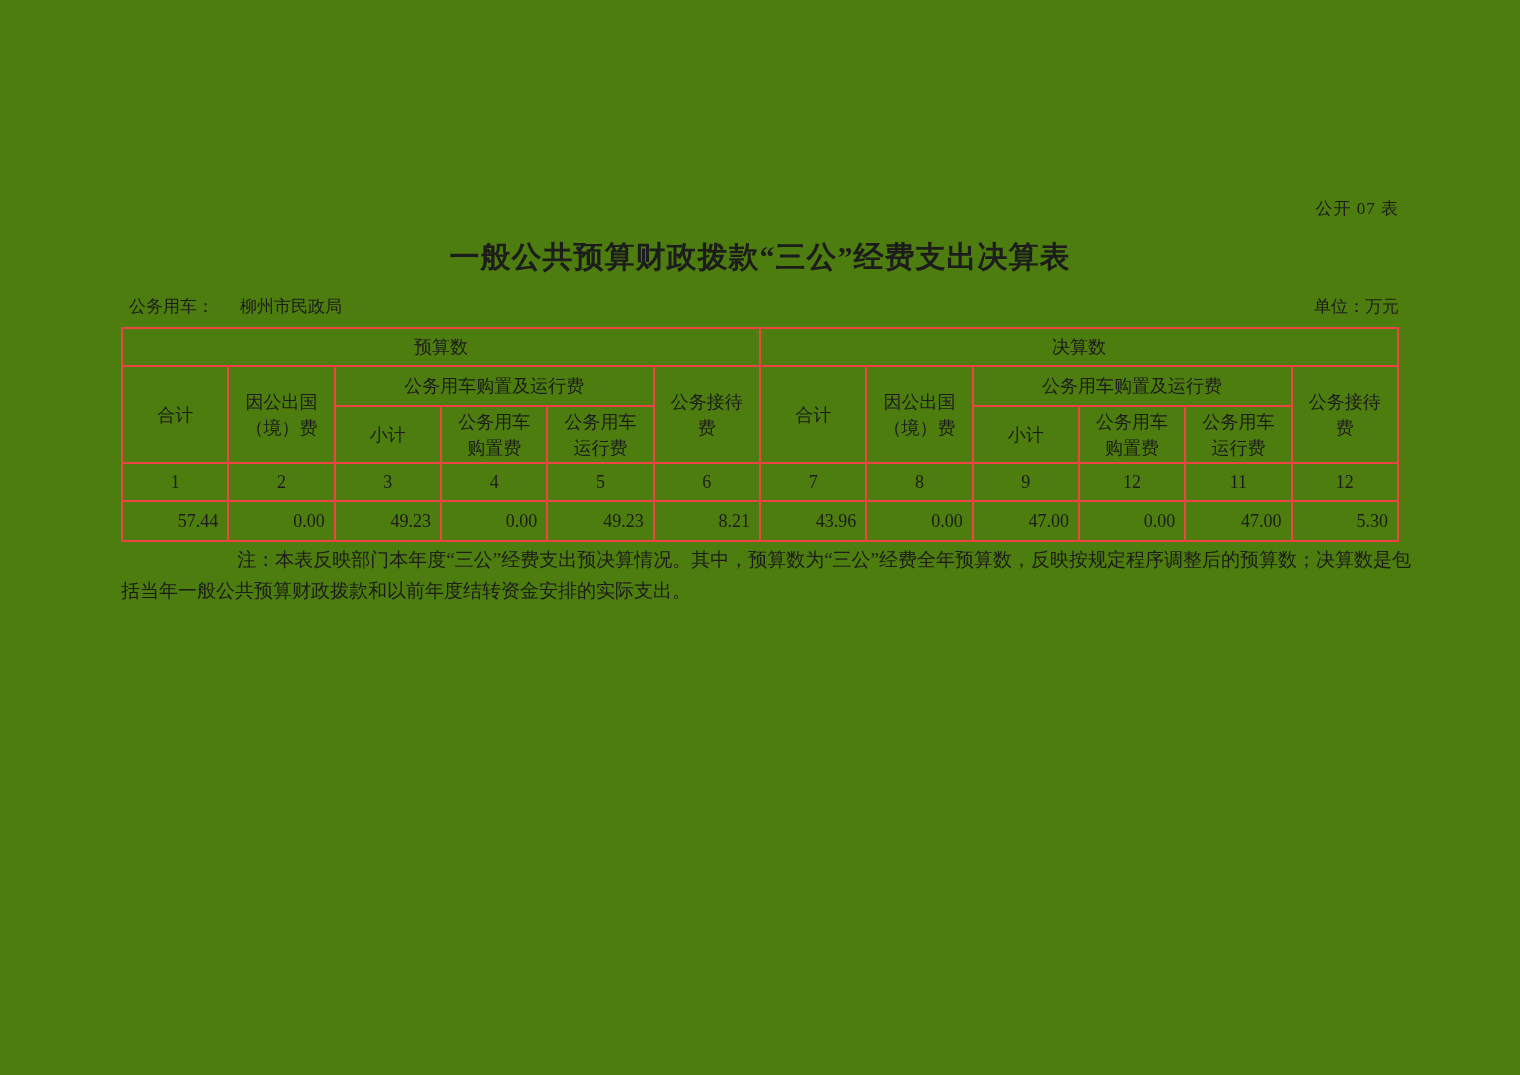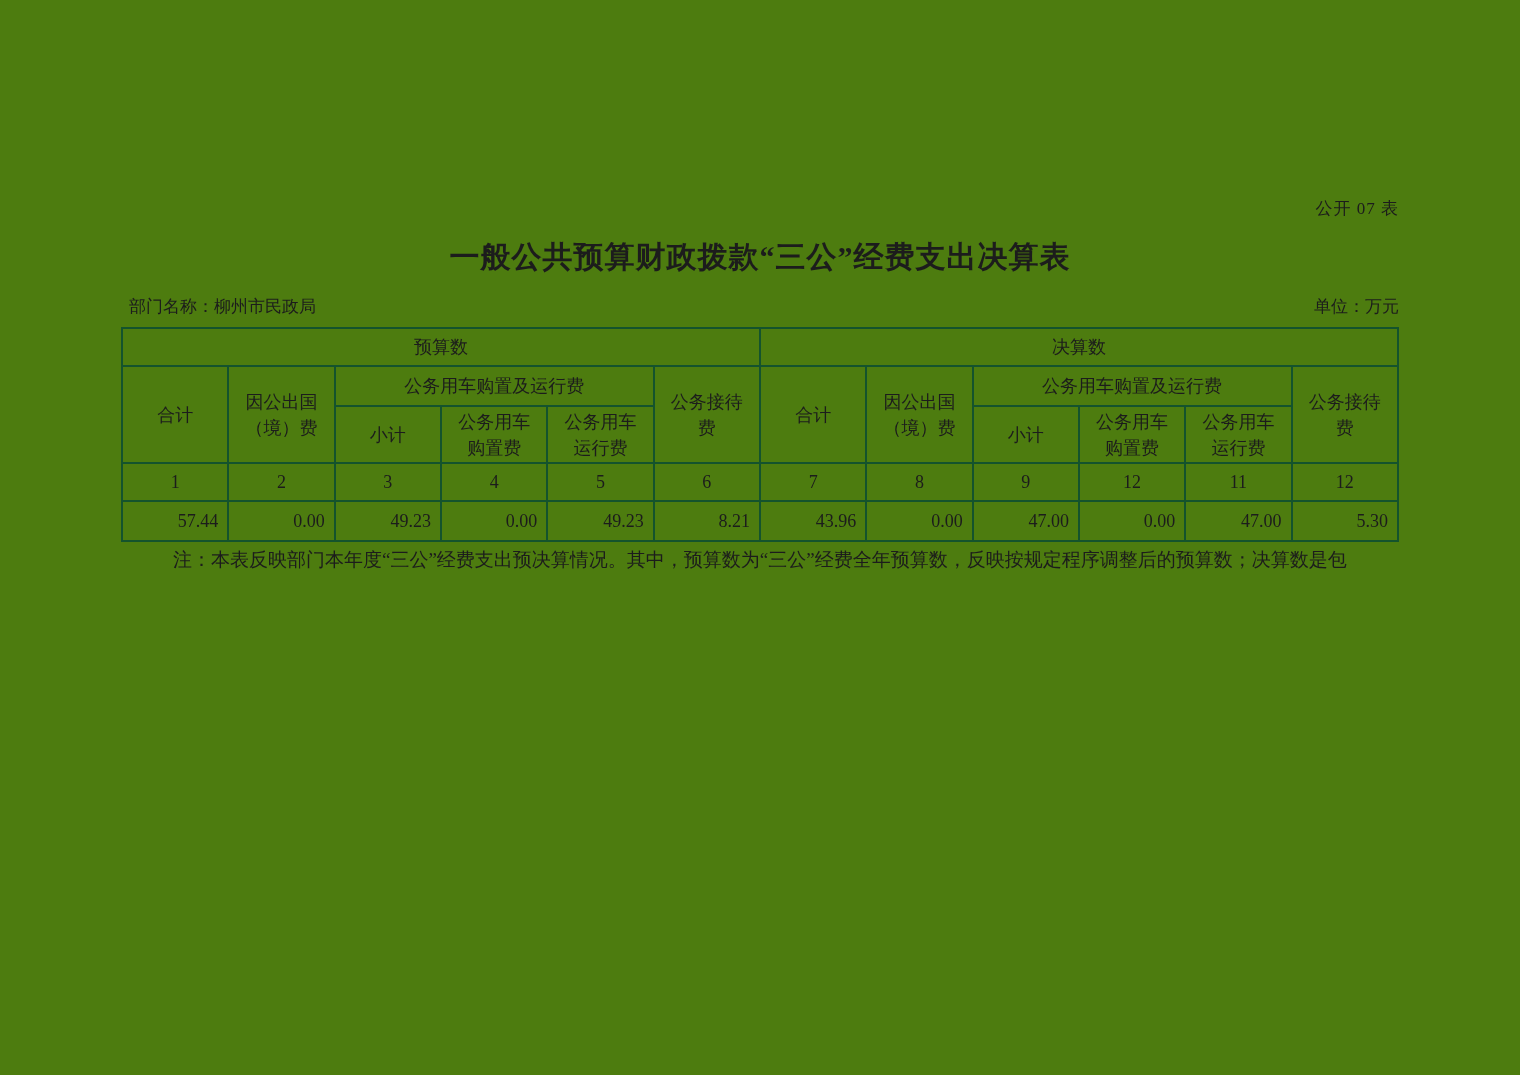--- a/index.html
+++ b/index.html
@@ -39,31 +39,31 @@
     position: absolute;
     top: 295px;
     left: 121px;
     width: 1278px;
     display: flex;
     justify-content: space-between;
     align-items: baseline;
     font-size: 17px;
   }
   .meta-left { padding-left: 8px; }
-  .dept-name { }
+  .dept-name { margin-left: 26px; }
   .budget-table {
     position: absolute;
     top: 327px;
     left: 121px;
     width: 1278px;
     border-collapse: collapse;
     table-layout: fixed;
   }
   .budget-table td, .budget-table th {
-    border: 2px solid #14532d;
+    border: 2px solid #ef4444;
     font-weight: normal;
     text-align: center;
     vertical-align: middle;
     font-size: 18px;
     padding: 0;
     overflow: hidden;
     white-space: pre-line;
     line-height: 26px;
   }
   .row-section { height: 38px; }
@@ -78,34 +78,34 @@
   }
   .note-block {
     position: absolute;
     top: 544px;
     left: 121px;
     width: 1290px;
     font-size: 19px;
     line-height: 31px;
   }
   .note-line { white-space: nowrap; }
-  .note-line-first { padding-left: 52px; }
+  .note-line-first { padding-left: 52px; text-align: right; }
 </style>
 </head>
 <body>
 
 <div class="page">
 
   <div class="doc-label">公开 07 表</div>
 
   <div class="doc-title">一般公共预算财政拨款“三公”经费支出决算表</div>
 
   <div class="meta-row">
     <div class="meta-left">
-      <span>部门名称：</span><span class="dept-name">柳州市民政局</span>
+      <span>公务用车：</span><span class="dept-name">柳州市民政局</span>
     </div>
     <div class="meta-right">单位：万元</div>
   </div>
 
   <table class="budget-table">
     <colgroup>
       <col>
         <col>
         <col>
         <col>
@@ -175,15 +175,16 @@
         <td class="val-cell">47.00</td>
         <td class="val-cell">0.00</td>
         <td class="val-cell">47.00</td>
         <td class="val-cell">5.30</td>
       </tr>
     </tbody>
   </table>
 
   <div class="note-block">
     <div class="note-line note-line-first">注：本表反映部门本年度“三公”经费支出预决算情况。其中，预算数为“三公”经费全年预算数，反映按规定程序调整后的预算数；决算数是包</div>
+    <div class="note-line">括当年一般公共预算财政拨款和以前年度结转资金安排的实际支出。</div>
   </div>
 
 </div>
 
 </body></html>

